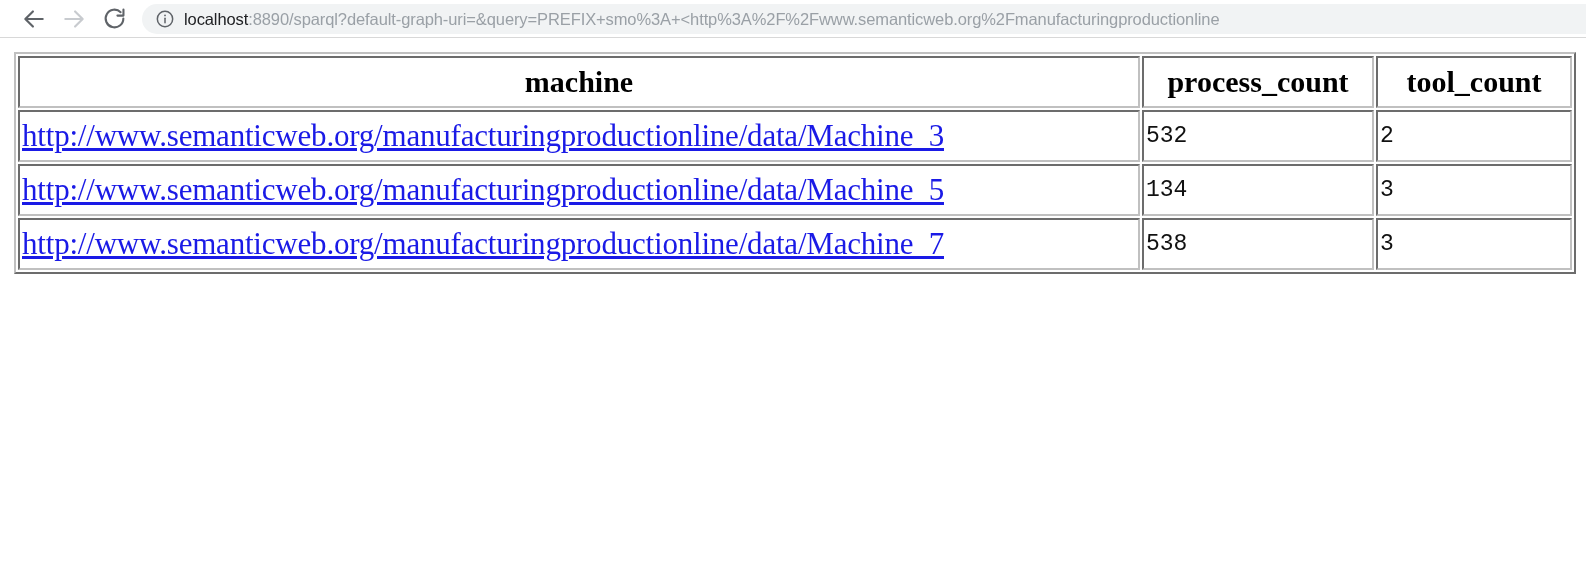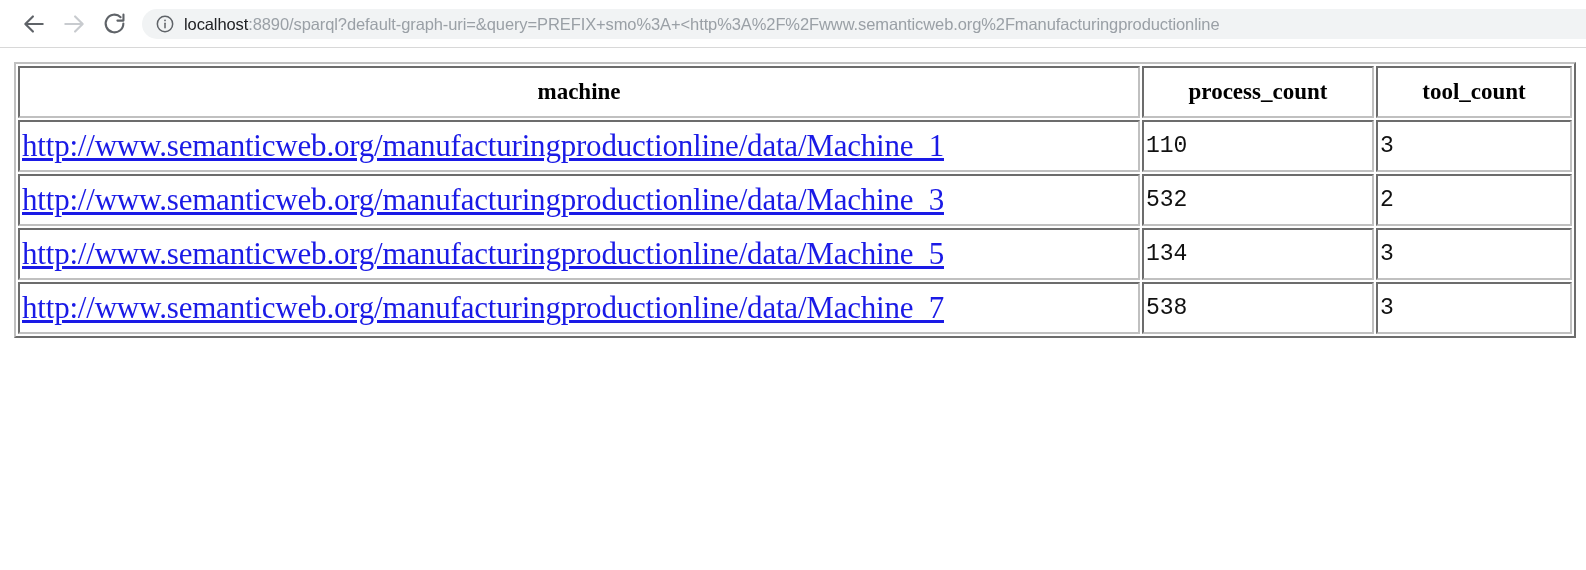--- a/index.html
+++ b/index.html
@@ -10,21 +10,21 @@
   body {
     width: 1586px;
     height: 570px;
     overflow: hidden;
     font-family: "Liberation Sans", sans-serif;
   }
 
   
   .toolbar {
     position: relative;
-    height: 48px;
+    height: 38px;
     background: #ffffff;
     display: flex;
     align-items: center;
     box-sizing: border-box;
     padding: 0 0 0 14px;
     border-bottom: 1px solid #d8d8d8;
   }
   .nav-btn {
     width: 40px;
     height: 40px;
@@ -86,21 +86,21 @@
   table.results td {
     border: 2px inset #c0c0c0;
     padding: 1px 2px;
     vertical-align: middle;
     overflow: hidden;
     white-space: nowrap;
   }
   table.results th {
     font-family: "Liberation Serif", "DejaVu Serif", serif;
     font-weight: bold;
-    font-size: 23px;
+    font-size: 30px;
     text-align: center;
     color: #000000;
     height: 46px;
   }
   table.results td {
     height: 46px;
   }
 
   col.c-machine { width: 1122px; }
   col.c-process { width: 232px; }
@@ -175,25 +175,20 @@
     </colgroup>
     <thead>
       <tr>
         <th>machine</th>
         <th>process_count</th>
         <th>tool_count</th>
       </tr>
     </thead>
     <tbody>
       <tr>
-        <td class="cell-uri"><a href="#">http://www.semanticweb.org/manufacturingproductionline/data/Machine_1</a></td>
-        <td class="cell-num">110</td>
-        <td class="cell-num">3</td>
-      </tr>
-      <tr>
         <td class="cell-uri"><a href="#">http://www.semanticweb.org/manufacturingproductionline/data/Machine_3</a></td>
         <td class="cell-num">532</td>
         <td class="cell-num">2</td>
       </tr>
       <tr>
         <td class="cell-uri"><a href="#">http://www.semanticweb.org/manufacturingproductionline/data/Machine_5</a></td>
         <td class="cell-num">134</td>
         <td class="cell-num">3</td>
       </tr>
       <tr>

